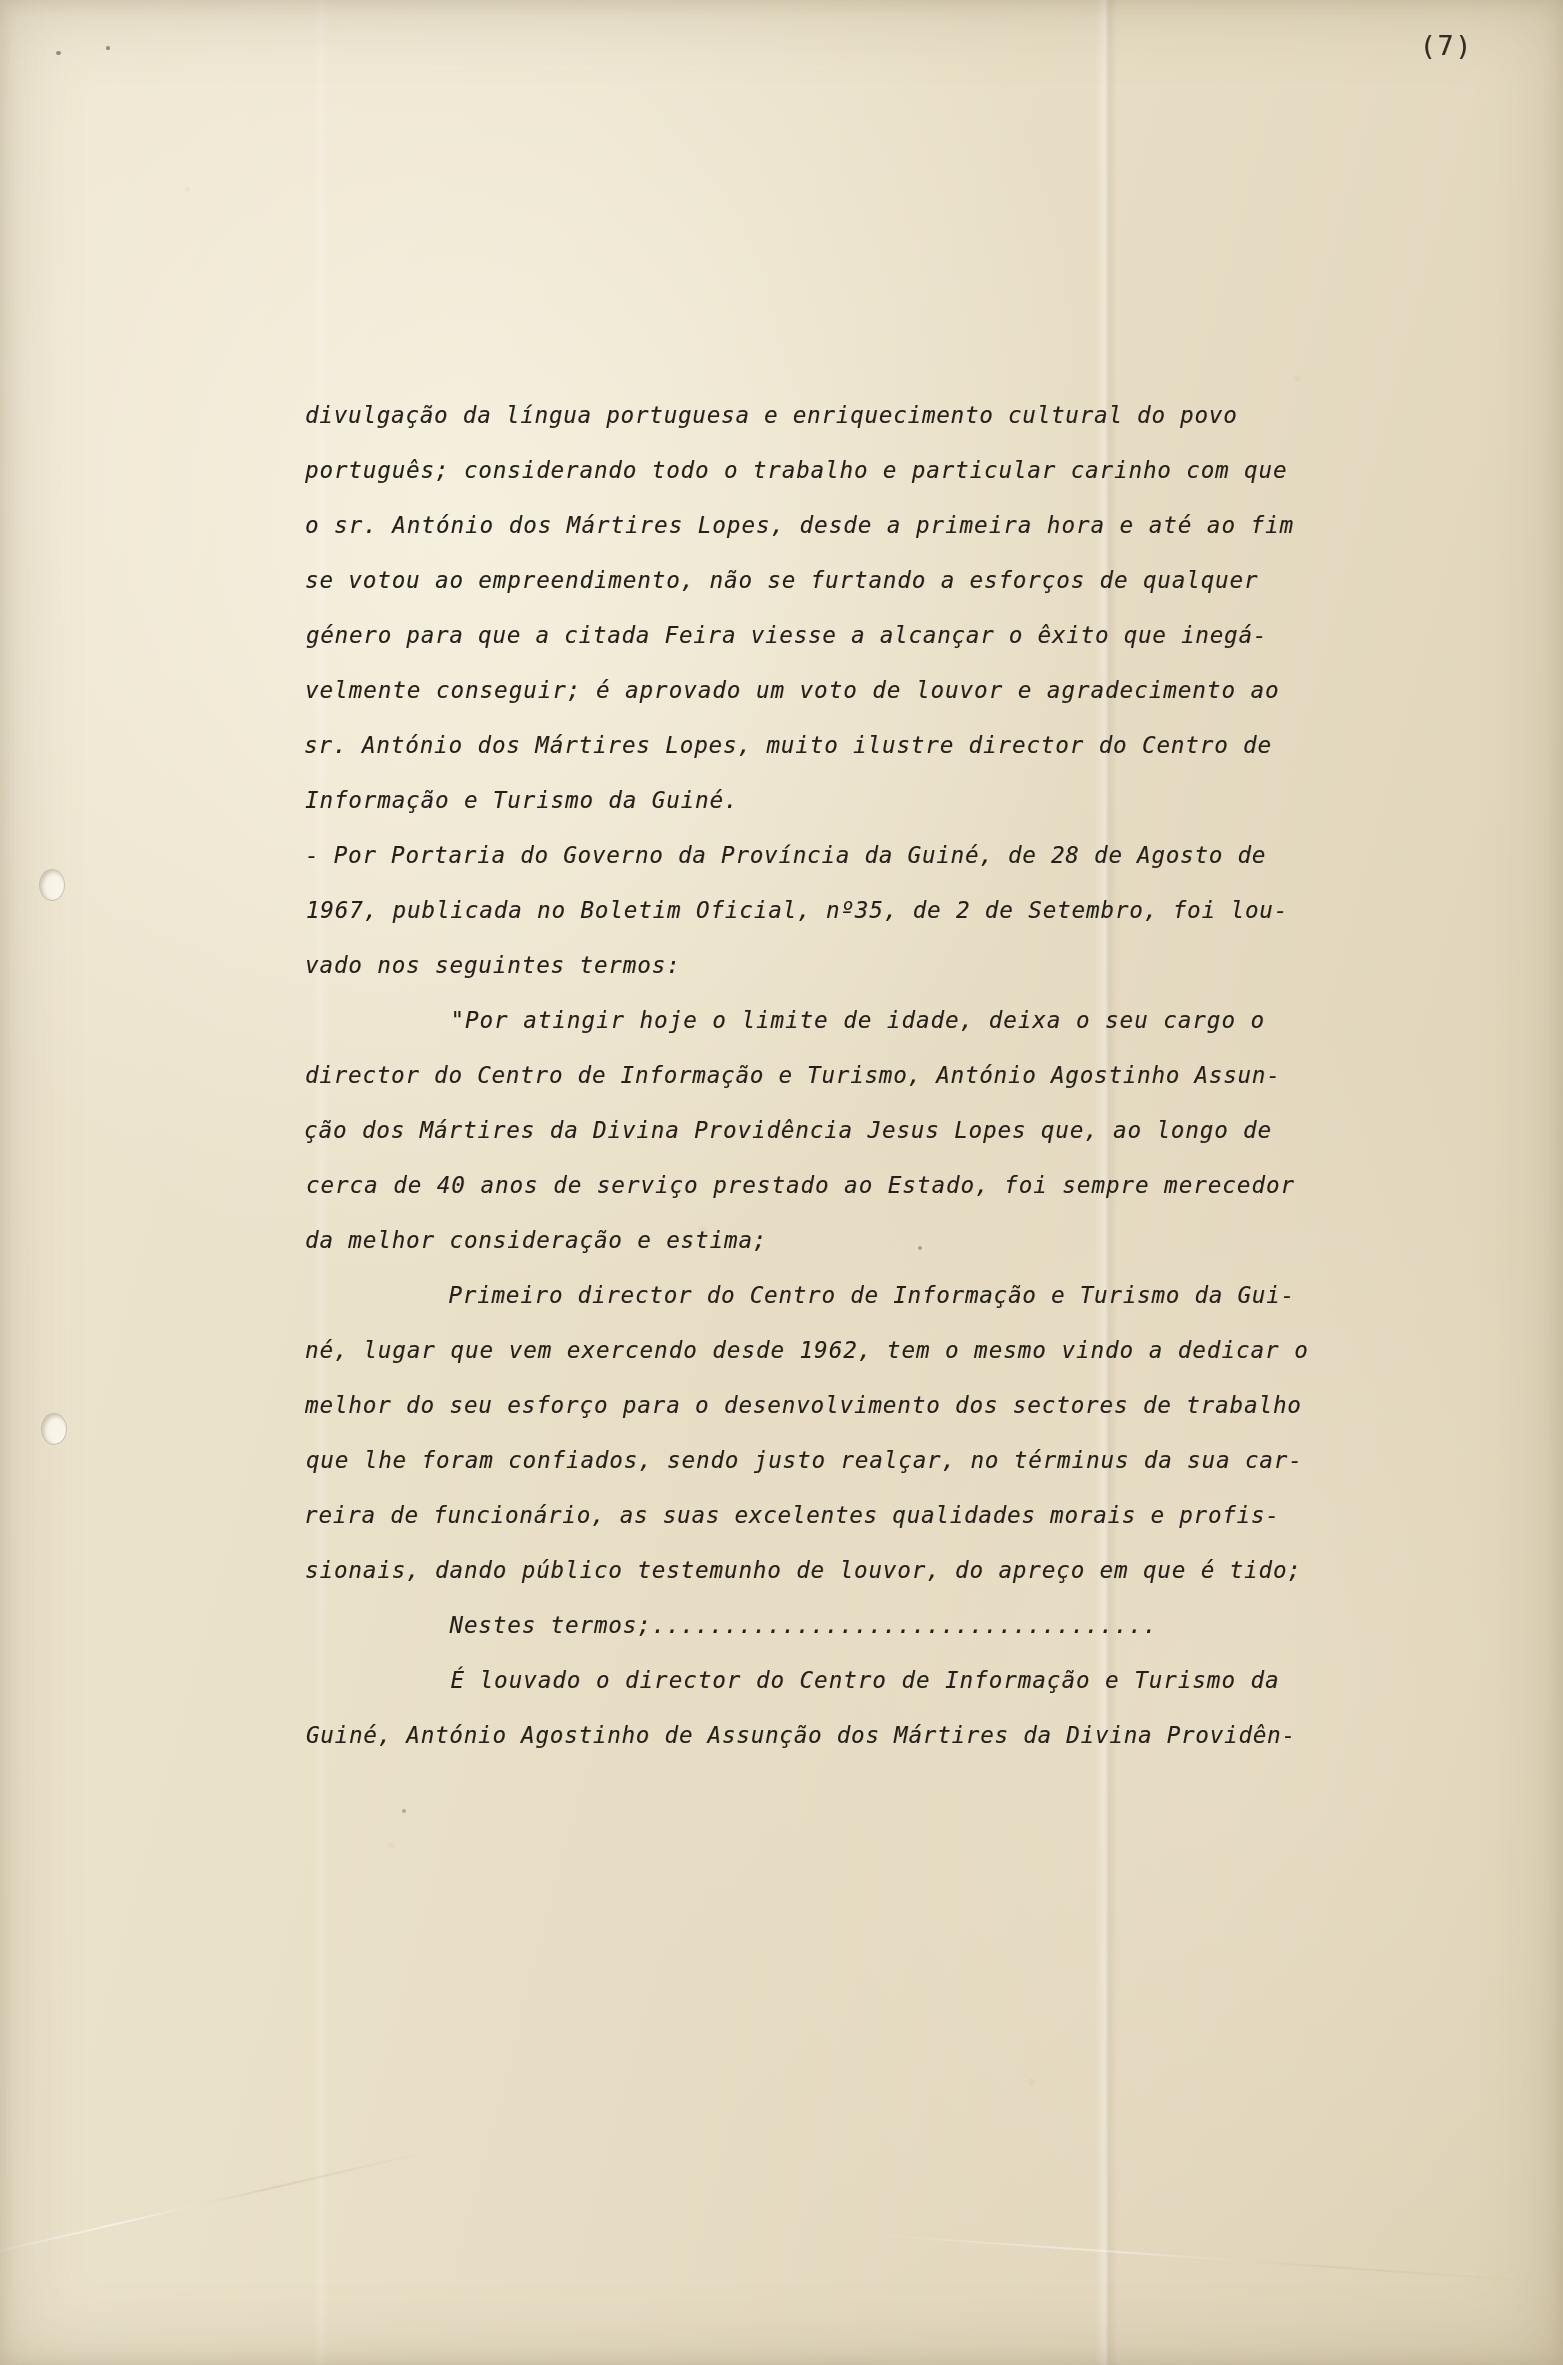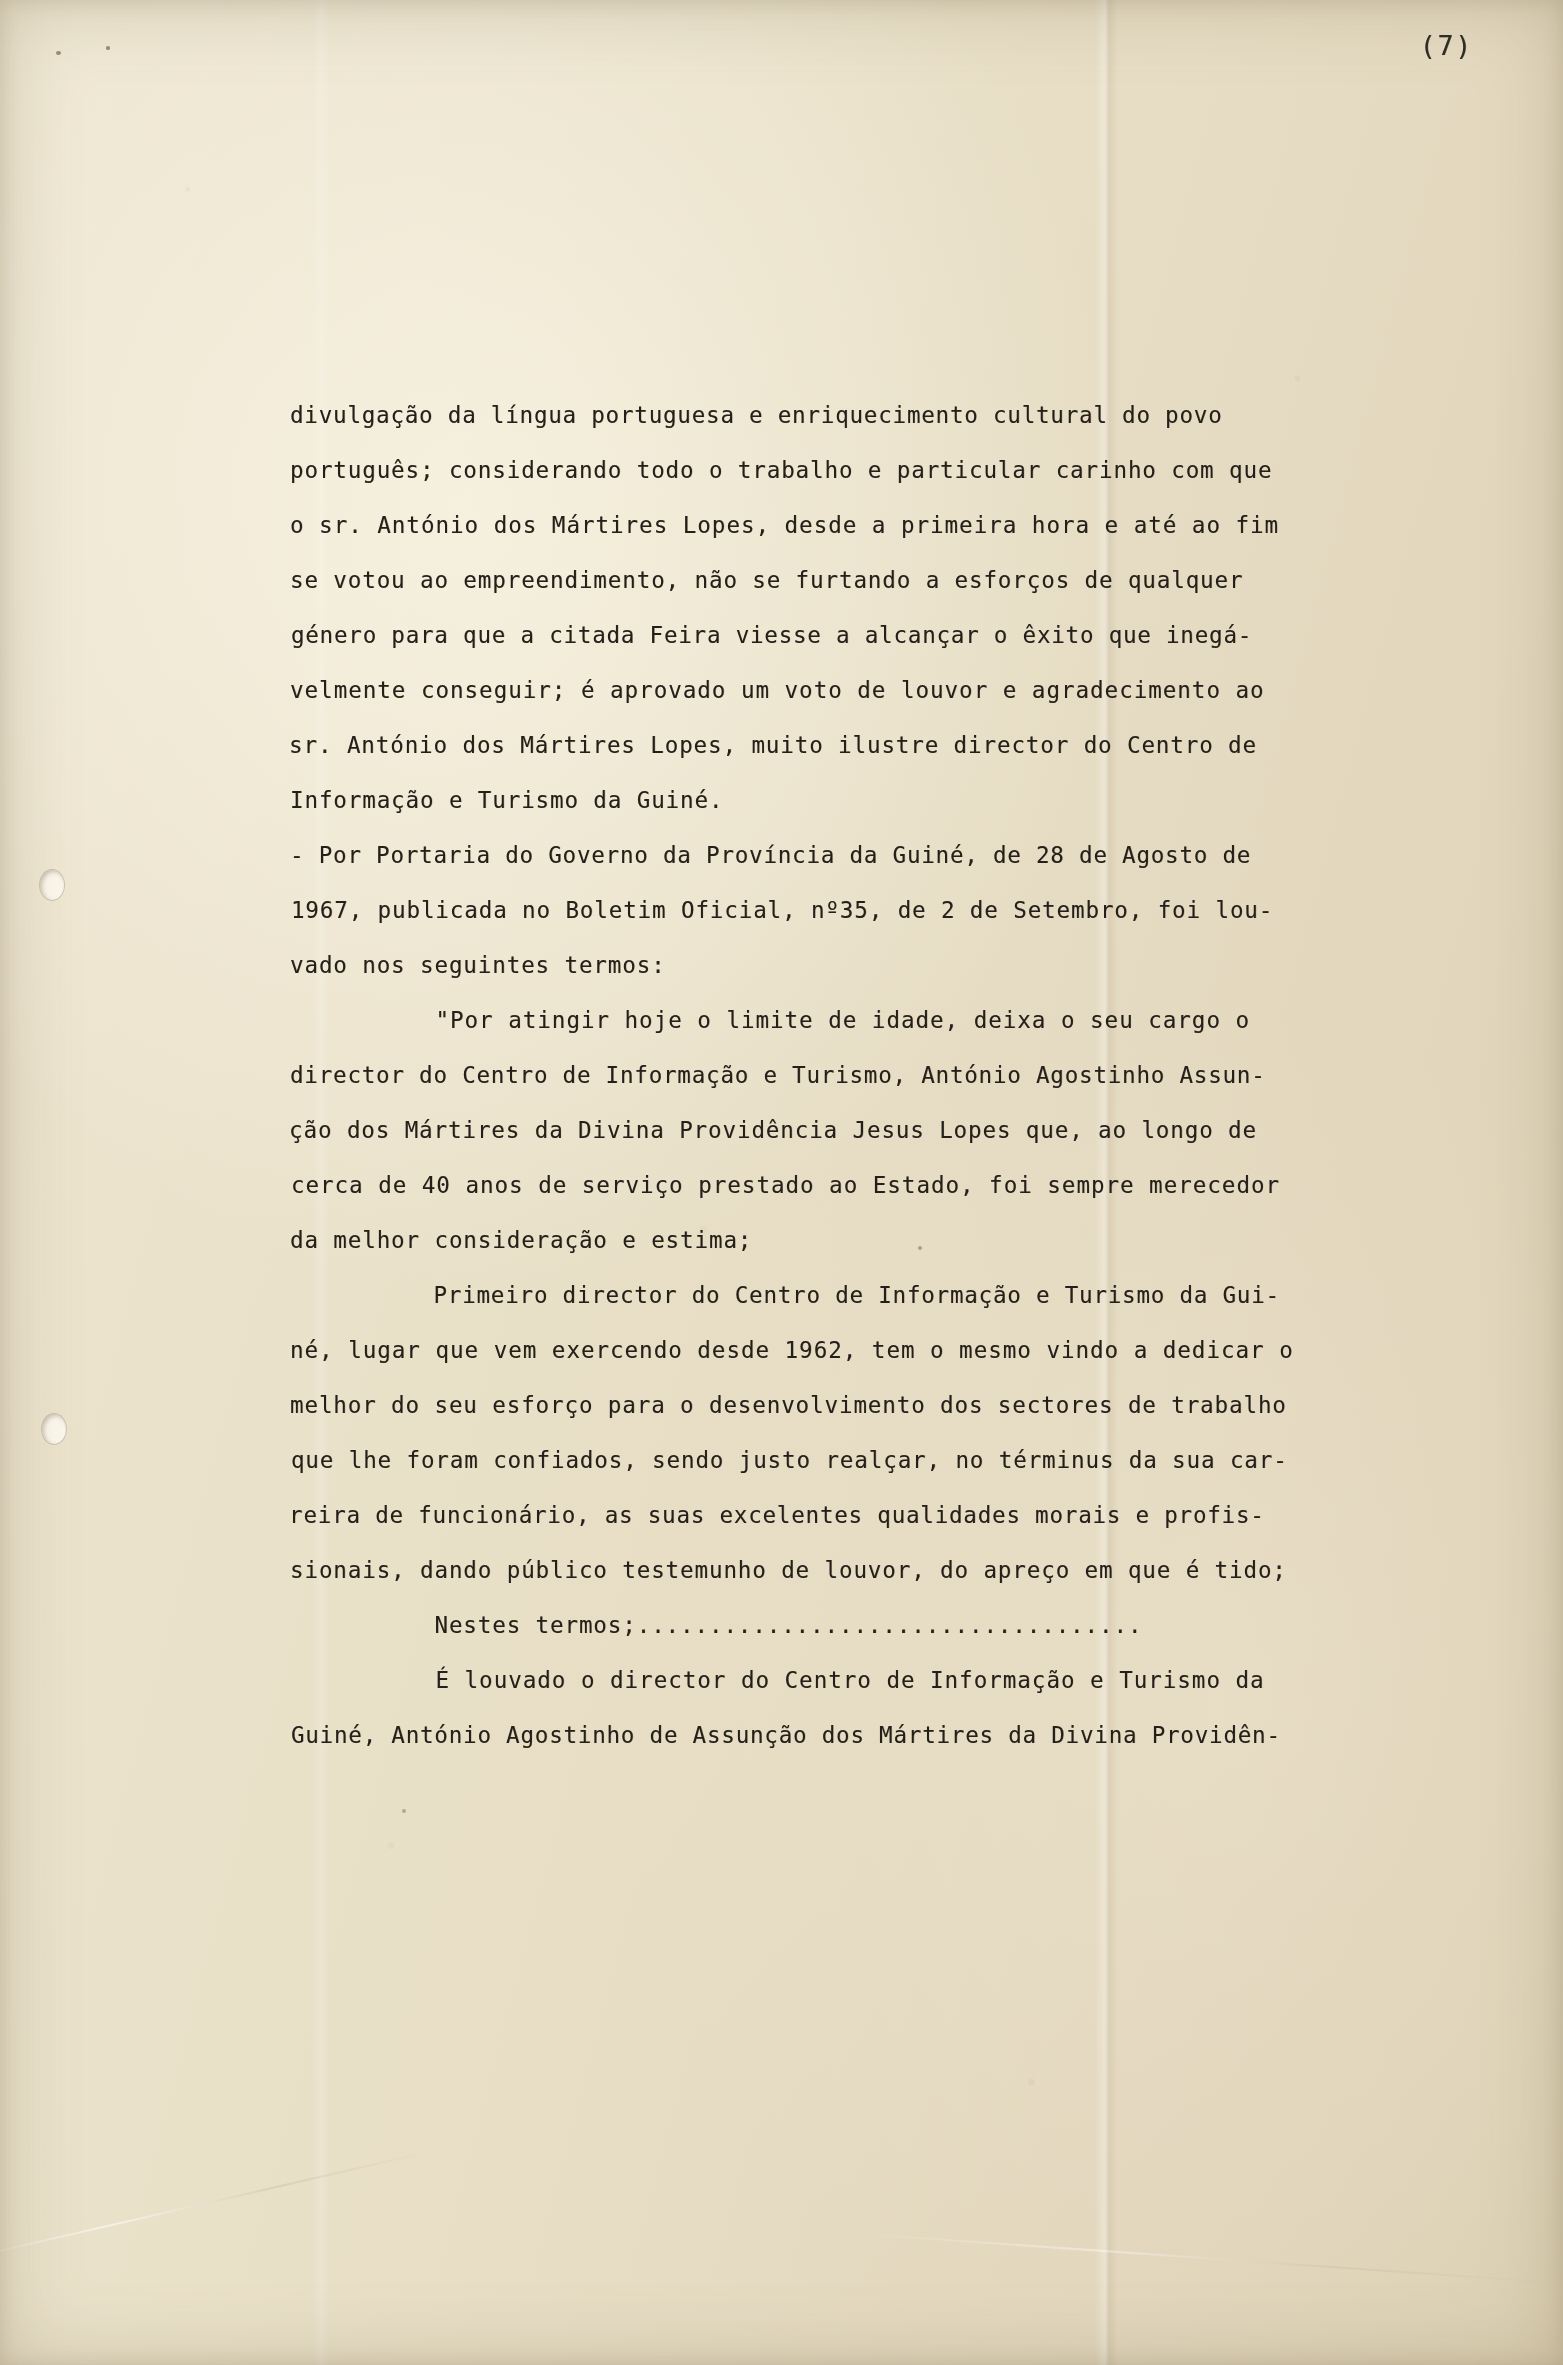--- a/index.html
+++ b/index.html
@@ -112,29 +112,30 @@
     right: 90px;
     top: 30px;
     font-size: 26.5px;
     letter-spacing: 1.8px;
     color: #2e2a24;
     text-shadow: 0.4px 0.4px 0 rgba(60,52,38,0.45);
   }
 
   .body-text {
     position: absolute;
-    left: 290px;
+    left: 305px;
     top: 388px;
     width: 1218px;
     color: #241f19;
     font-size: 22.5px;
     line-height: 55px;
     letter-spacing: 0.9px;
     white-space: pre-wrap;
     text-shadow: 0.4px 0.4px 0 rgba(60,52,38,0.35);
+    font-style: italic;
   }
   .ln {
     display: block;
     white-space: pre;
   }
   
   .ln:nth-child(3n)   { letter-spacing: 1px; }
   .ln:nth-child(4n+1) { letter-spacing: 0.8px; }
   .ln:nth-child(5n)   { transform: translateX(0.9px); }
   .ln:nth-child(7n)   { transform: translateX(-0.9px); }

